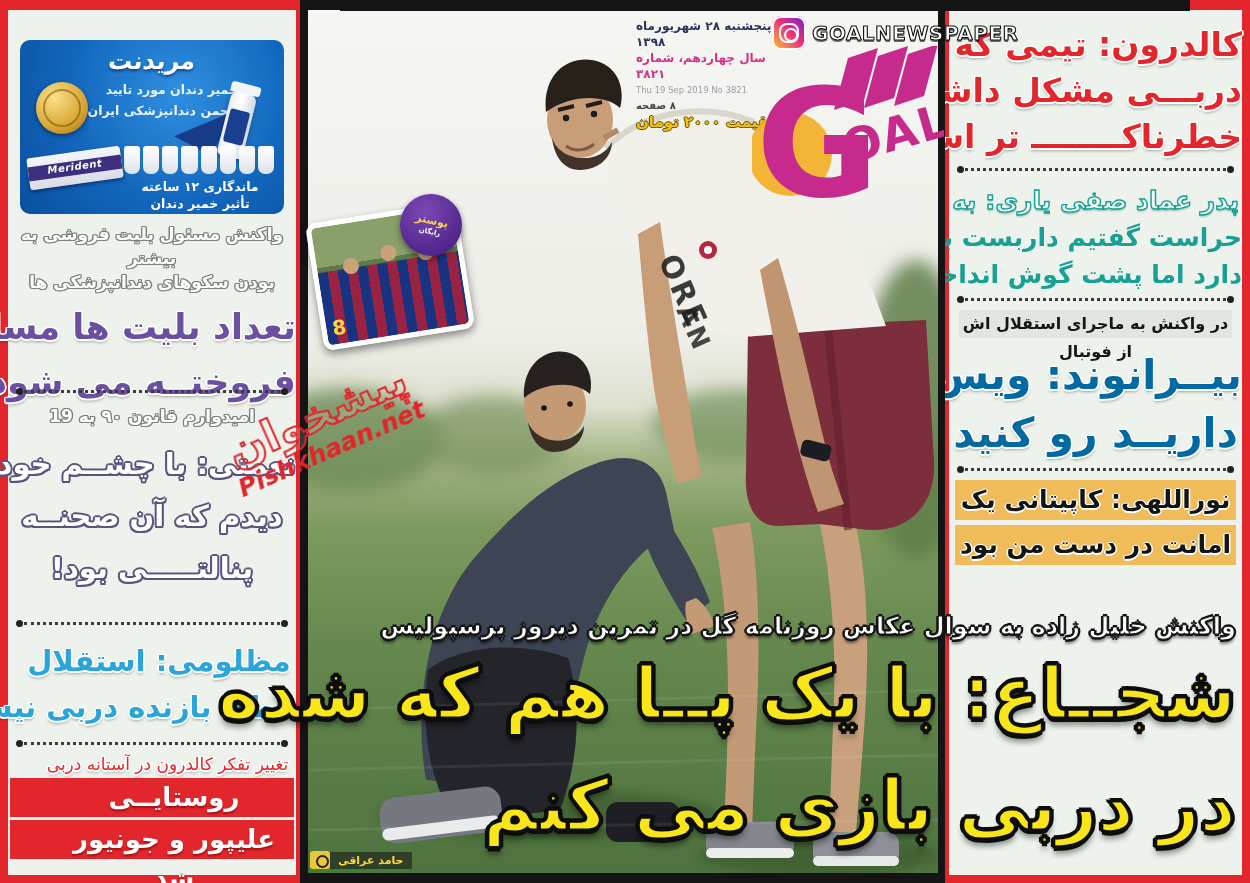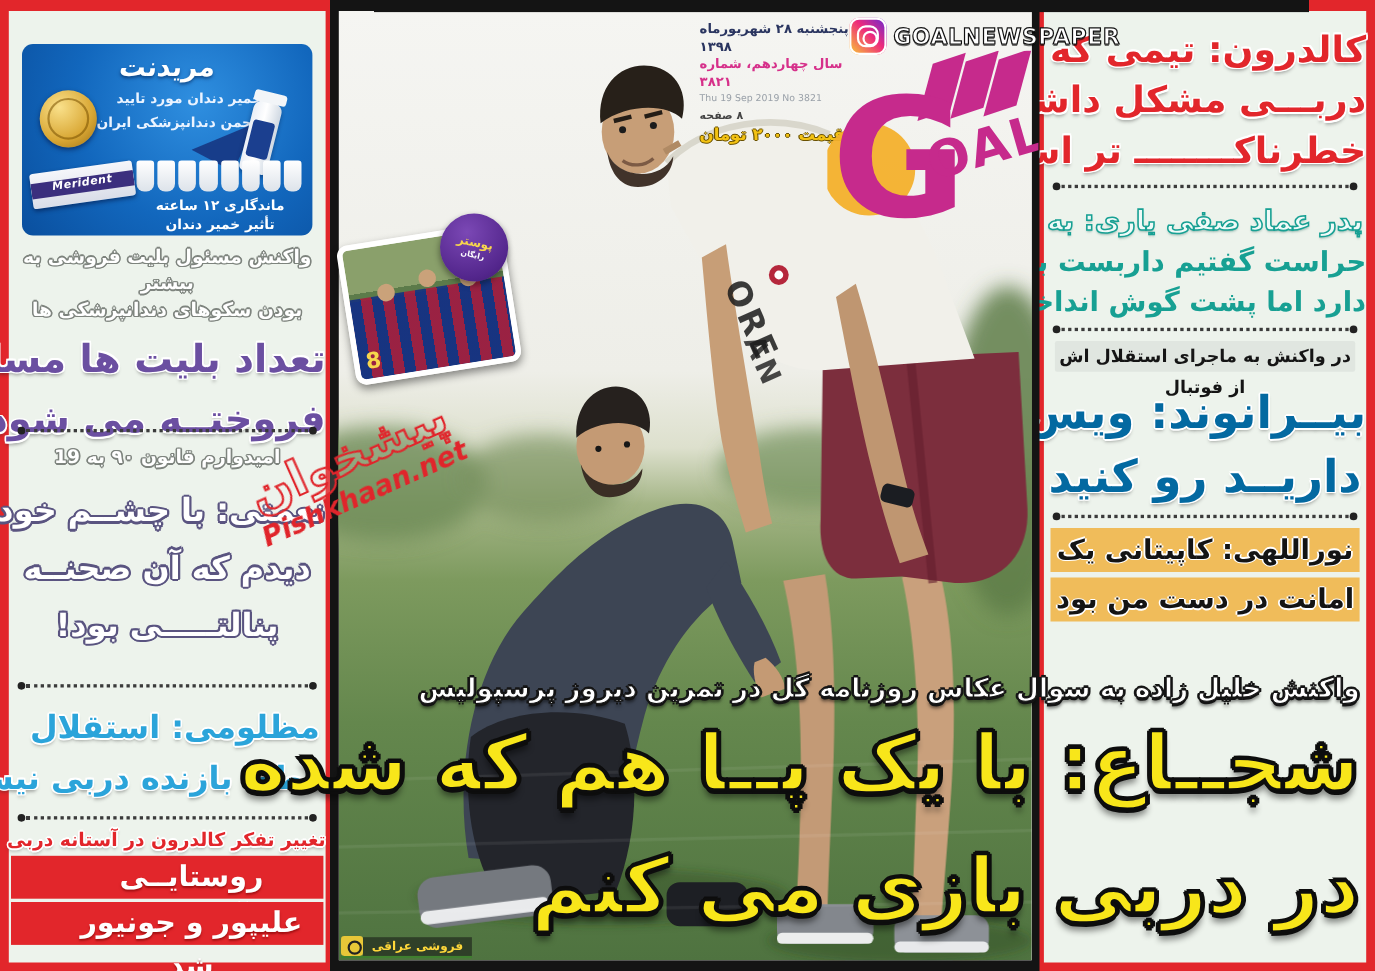--- a/index.html
+++ b/index.html
@@ -53,21 +53,21 @@
   .pastebox b{position:absolute;left:0;top:9px;width:100%;font-size:10px;color:#fff;font-style:italic;letter-spacing:.5px;}
   .ad-b1{position:absolute;left:106px;right:10px;bottom:20px;color:#fff;font-size:12.5px;font-weight:bold;}
   .ad-b2{position:absolute;left:106px;right:10px;bottom:3px;color:#fff;font-size:12.5px;font-weight:bold;}
 
   .l-kicker{font-size:17px;font-weight:bold;line-height:24px;}
   .l-h-purple{color:#6b4fa1;font-size:35px;font-weight:bold;line-height:55px;}
   .l-h-white{color:#fff;font-size:29px;font-weight:bold;line-height:52px;
       text-shadow:-2px 0 #5a5480,2px 0 #5a5480,0 -2px #5a5480,0 2px #5a5480,
       -1.5px -1.5px #5a5480,1.5px 1.5px #5a5480,-1.5px 1.5px #5a5480,1.5px -1.5px #5a5480;}
   .l-h-blue{color:#2ba4da;font-size:29px;font-weight:bold;line-height:46px;padding-left:14px;}
-  .l-kick-red{color:#e2262b;font-size:17px;font-weight:bold;padding-left:31px;}
+  .l-kick-red{color:#e2262b;font-size:17px;font-weight:normal;padding-left:31px;}
   .stripe{position:absolute;left:2px;right:2px;height:39px;background:#e2262b;color:#fff;
       font-size:26px;font-weight:bold;line-height:39px;text-shadow:0 2px 2px rgba(120,0,0,.6);padding-left:44px;}
 
   
   .r-red{color:#e2262b;font-size:33px;font-weight:bold;line-height:46px;}
   .r-teal{color:#17a093;font-size:25px;font-weight:bold;line-height:37px;}
   .r-teal-hollow{color:#effaf8;font-size:25px;font-weight:bold;line-height:37px;
       -webkit-text-stroke:1.4px #17a093;
       text-shadow:0 2px 2px rgba(20,100,90,.35);}
   .r-kickbar{position:absolute;left:10px;right:10px;height:28px;background:#e0e6e0;
@@ -324,21 +324,21 @@
     <div class="inset-num">8</div>
   </div>
 
   <div class="badge">
     <div class="b2">پوستر</div>
     <div class="b1">رایگان</div>
   </div>
 
   <div class="credit">
     <div class="cam"></div>
-    <div class="who">فروشی عراقی</div>
+    <div class="who">حامد عراقی</div>
   </div>
 </div>
 
 <div class="watermark">
   <div class="w1">پیشخوان</div>
   <div class="w2">Pishkhaan.net</div>
 </div>
 
 <div id="right-panel" class="panel">
 

